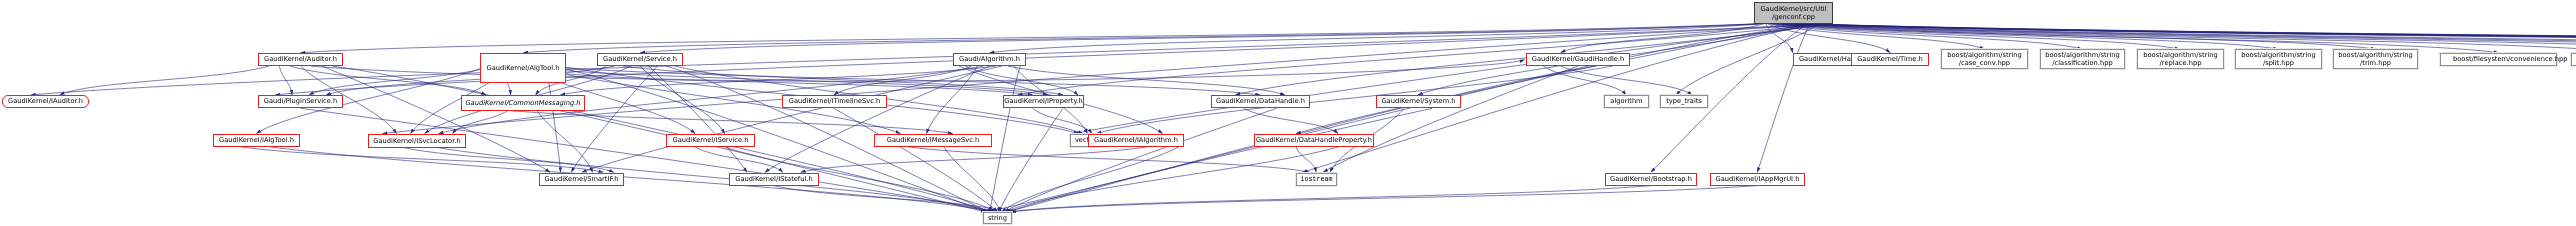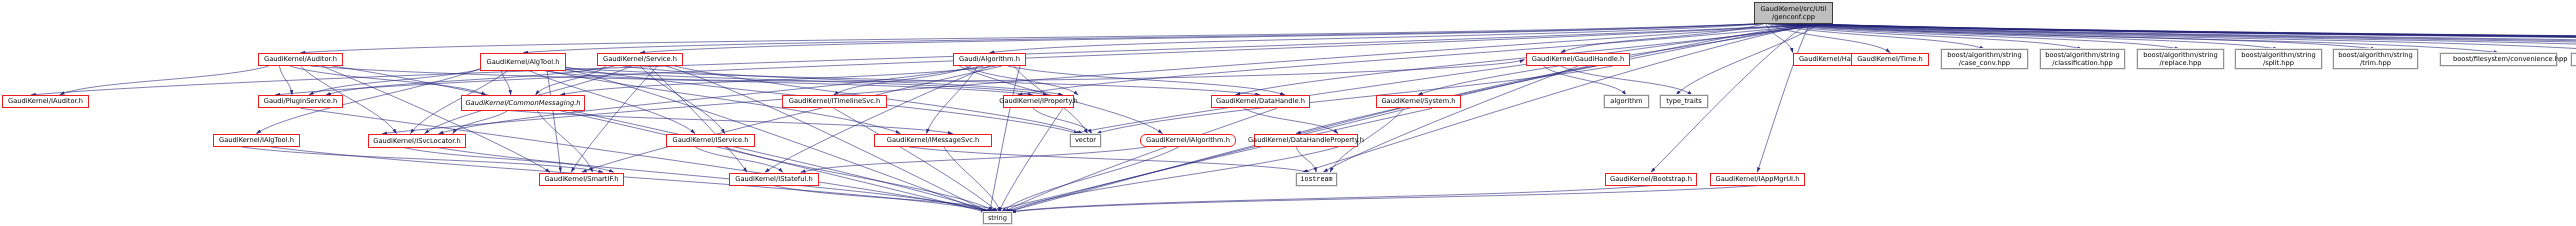--- a/index.html
+++ b/index.html
@@ -142,40 +142,40 @@
         <path d="M3063,128 C2939.3333333333335,173 2642.5333333333333,289 2568.3333333333335,334" class="edge" marker-end="url(#arrowhead)"></path>
         <path d="M3096.6666666666665,128 C2811.159090909091,173 2125.9409090909094,366 1954.6363636363637,411" class="edge" marker-end="url(#arrowhead)"></path>
         <path d="M3130.3333333333335,128 C2879.8214285714284,173 2278.592857142857,214 2128.285714285714,259" class="edge" marker-end="url(#arrowhead)"></path>
         <path d="M2725,210 C2689.1666666666665,255 2603.1666666666665,289 2581.6666666666665,334" class="edge" marker-end="url(#arrowhead)"></path>
         <path d="M2780,210 C2574.306818181818,255 2080.643181818182,366 1957.2272727272727,411" class="edge" marker-end="url(#arrowhead)"></path>
         <path d="M3204.5,360 C2893.3295454545455,385.5 2146.5204545454544,385.5 1959.8181818181818,411" class="edge" marker-end="url(#arrowhead)"></path>
         <path d="M3411,360 C3048.852272727273,385.5 2179.697727272727,385.5 1962.409090909091,411" class="edge" marker-end="url(#arrowhead)"></path>
       </g>
   </svg>
 
-<div class="node linked" style="left: 2.1px; top: 95px; width: 87px; height: 13px;">GaudiKernel/IAuditor.h</div>
+<div class="node linked" style="left: 2.1px; top: 95px; width: 87px; height: 13px; border-radius: 6px;">GaudiKernel/IAuditor.h</div>
     <div class="node linked" style="left: 213px; top: 134px; width: 87px; height: 13px;">GaudiKernel/IAlgTool.h</div>
     <div class="node linked" style="left: 258px; top: 53px; width: 85px; height: 13px;">GaudiKernel/Auditor.h</div>
     <div class="node linked" style="left: 258px; top: 95px; width: 85px; height: 13px;">Gaudi/PluginService.h</div>
     <div class="node linked" style="left: 368px; top: 134px; width: 98px; height: 14px;">GaudiKernel/ISvcLocator.h</div>
     <div class="node linked" style="left: 461px; top: 95px; width: 124px; height: 16px; font-style: italic;">GaudiKernel/CommonMessaging.h</div>
-    <div class="node linked" style="left: 480px; top: 53px; width: 86px; height: 18px;">GaudiKernel/AlgTool.h</div>
+    <div class="node linked" style="left: 480px; top: 53px; width: 86px; height: 30px;">GaudiKernel/AlgTool.h</div>
     <div class="node linked" style="left: 539px; top: 173px; width: 85px; height: 13px;">GaudiKernel/SmartIF.h</div>
     <div class="node linked" style="left: 597px; top: 53px; width: 86px; height: 13px;">GaudiKernel/Service.h</div>
     <div class="node linked" style="left: 666px; top: 134px; width: 89px; height: 13px;">GaudiKernel/IService.h</div>
     <div class="node linked" style="left: 729px; top: 173px; width: 90px; height: 13px;">GaudiKernel/IStateful.h</div>
     <div class="node linked" style="left: 782px; top: 95px; width: 105px; height: 13px;">GaudiKernel/ITimelineSvc.h</div>
     <div class="node linked" style="left: 874px; top: 134px; width: 118px; height: 13px;">GaudiKernel/IMessageSvc.h</div>
     <div class="node linked" style="left: 953px; top: 53px; width: 73px; height: 13px;">Gaudi/Algorithm.h</div>
     <div class="node plain" style="left: 983px; top: 212px; width: 29px; height: 12.4px;">string</div>
-    <div class="node linked" style="left: 1003px; top: 95px; width: 71px; height: 13px;">GaudiKernel/IProperty.h</div>
+    <div class="node linked" style="left: 1003px; top: 95px; width: 81px; height: 13px;">GaudiKernel/IProperty.h</div>
     <div class="node plain" style="left: 1070px; top: 134px; width: 31px; height: 13px;">vector</div>
-    <div class="node linked" style="left: 1140px; top: 134px; width: 96px; height: 13px; border-radius: 6px;">GaudiKernel/IAlgorithm.h</div>
+    <div class="node linked" style="left: 1088px; top: 134px; width: 96px; height: 13px;">GaudiKernel/IAlgorithm.h</div>
     <div class="node linked" style="left: 1211px; top: 95px; width: 99px; height: 13px;">GaudiKernel/DataHandle.h</div>
-    <div class="node linked" style="left: 1254px; top: 134px; width: 104px; height: 13px;">GaudiKernel/DataHandleProperty.h</div>
+    <div class="node linked" style="left: 1254px; top: 134px; width: 120px; height: 13px;">GaudiKernel/DataHandleProperty.h</div>
     <div class="node plain" style="left: 1296px; top: 173px; width: 41px; height: 13px; font-family: Liberation Mono, monospace;">iostream</div>
     <div class="node linked" style="left: 1376px; top: 95px; width: 85px; height: 13px;">GaudiKernel/System.h</div>
     <div class="node linked" style="left: 1526px; top: 53px; width: 104px; height: 13px;">GaudiKernel/GaudiHandle.h</div>
     <div class="node plain" style="left: 1604px; top: 95px; width: 45px; height: 13px;">algorithm</div>
     <div class="node linked" style="left: 1605px; top: 173px; width: 92px; height: 13px;">GaudiKernel/Bootstrap.h</div>
     <div class="node plain" style="left: 1660px; top: 95px; width: 48px; height: 13px;">type_traits</div>
     <div class="node linked" style="left: 1710px; top: 173px; width: 95px; height: 13px;">GaudiKernel/IAppMgrUI.h</div>
     <div class="node linked" style="left: 1747px; top: 53px; width: 92px; height: 13px; margin-left: 46px;">GaudiKernel/HashMap.h</div>
     <div class="node root" style="left: 1754px; top: 2.1px; width: 79px; height: 21.6px;">GaudiKernel/src/Util
 /genconf.cpp</div>

